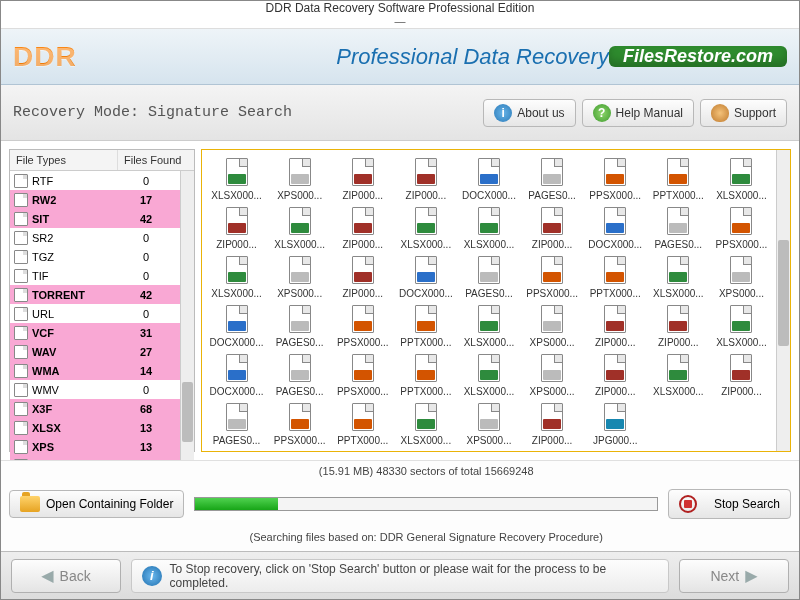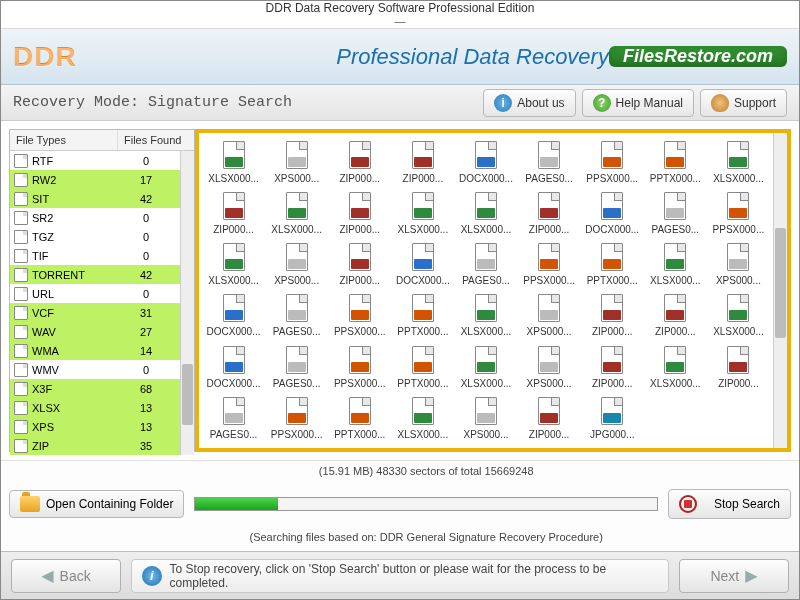--- a/index.html
+++ b/index.html
@@ -6,44 +6,44 @@
 body { font-family: Tahoma, Arial, sans-serif; font-size: 11px; background: #f0f0f0; width: 800px; height: 600px; overflow: hidden; }
 .window { width: 800px; height: 600px; background: #fff; border: 1px solid #888; display: flex; flex-direction: column; }
 .titlebar { height: 28px; background: #fff; display: flex; align-items: center; padding: 0 16px; border-bottom: 1px solid #ddd; flex-direction: column; }
 .titlebar-icon { width: 16px; height: 16px; background: linear-gradient(#4a90d9,#2e6da4); border-radius: 2px; margin-right: 6px; }
 .titlebar-text { flex: 1; font-size: 12px; color: #333; }
 .titlebar-btn { width: 40px; height: 22px; display: flex; align-items: center; justify-content: center; color: #555; cursor: pointer; }
 .banner { height: 56px; background: linear-gradient(#eef4f8,#d6e4ee); display: flex; align-items: center; padding: 0 12px; border-bottom: 1px solid #b0c4d4; text-align: right; }
 .logo-ddr { font-size: 28px; font-weight: bold; letter-spacing: 1px; background: linear-gradient(#ff8c1a,#e67300); -webkit-background-clip: text; color: transparent; margin-right: 14px; text-shadow: 0 1px 0 rgba(255,255,255,.4); }
 .banner-title { font-size: 22px; color: #1a6fb0; font-style: italic; font-weight: 500; flex: 1; }
 .brand-badge { background: #2e8b2e; color: #fff; padding: 0 14px; border-radius: 6px; font-size: 18px; font-weight: bold; font-style: italic; box-shadow: inset 0 -6px 8px rgba(0,0,0,.2); }
-.modebar { height: 36px; background: linear-gradient(#f4f4f4,#e4e4e4); border-bottom: 1px solid #ccc; display: flex; align-items: center; padding: 0 12px; }
+.modebar { height: 56px; background: linear-gradient(#f4f4f4,#e4e4e4); border-bottom: 1px solid #ccc; display: flex; align-items: center; padding: 0 12px; }
 .mode-text { font-family: "Courier New", monospace; font-size: 15px; color: #555; flex: 1; }
 .mode-btn { display: flex; align-items: center; gap: 5px; background: linear-gradient(#fdfdfd,#e6e6e6); border: 1px solid #b8b8b8; border-radius: 4px; padding: 4px 10px; margin-left: 6px; cursor: pointer; font-size: 12px; color: #333; }
 .mode-btn .ico { width: 18px; height: 18px; display: flex; align-items: center; justify-content: center; border-radius: 50%; font-weight: bold; font-size: 12px; }
 .ico-info { background: radial-gradient(#68b4e8,#2a7ab8); color: #fff; }
 .ico-help { background: radial-gradient(#8ed66b,#3e9a2e); color: #fff; }
 .ico-support { width: 18px; height: 18px; background: radial-gradient(#f4c27a,#c07b2e); border-radius: 50% 50% 45% 45%; }
-.content { flex: 1; display: flex; padding: 8px; background: #fff; overflow: hidden; }
+.content { flex: 1; display: flex; padding: 8px; gap: 6px; background: #fff; overflow: hidden; }
 .left-panel { width: 186px; border: 1px solid #bbb; display: flex; flex-direction: column; background: #fff; }
 .lp-header { display: flex; background: #f4f4f4; border-bottom: 1px solid #ccc; font-size: 11px; color: #333; }
 .lp-header > div { padding: 4px 6px; }
 .lp-col1 { width: 108px; border-right: 1px solid #ddd; }
 .lp-col2 { flex: 1; text-align: left; }
 .lp-body { flex: 1; overflow: hidden; }
 .lp-row { display: flex; align-items: center; height: 19px; padding: 0 4px; font-size: 11px; }
-.lp-row.sel { background: #bef264; }
+.lp-row.sel { background: #f9a8d4; font-weight: bold; }
 .lp-ficon { width: 14px; height: 14px; margin-right: 4px; display: inline-block; border: 1px solid #888; background: #fff; border-radius: 1px; position: relative; }
 .lp-ficon::after { content:""; position:absolute; top:0; right:0; width:4px; height:4px; background:#ddd; }
 .lp-name { width: 84px; }
 .lp-count { flex: 1; text-align: center; }
 .sb-v { width: 14px; background: #eee; border-left: 1px solid #ccc; position: relative; }
 .sb-v-thumb { position: absolute; left: 1px; right: 1px; background: #bcbcbc; border-radius: 2px; }
 .lp-wrap { display: flex; height: 100%; }
-.right-panel { flex: 1; border: 4px solid #eab308; display: flex; flex-direction: column; }
+.right-panel { flex: 1; border: 1px solid #eab308; display: flex; flex-direction: column; }
 .grid-wrap { flex: 1; display: flex; overflow: hidden; }
 .grid { flex: 1; padding: 6px 4px; display: grid; grid-template-columns: repeat(9,1fr); gap: 4px 2px; overflow: hidden; }
 .gcell { display: flex; flex-direction: column; align-items: center; font-size: 10px; color: #333; }
 .gname { width: 56px; white-space: nowrap; overflow: hidden; text-overflow: ellipsis; text-align: center; margin-top: 2px; }
 .gthumb { width: 32px; height: 32px; display: flex; align-items: center; justify-content: center; }
 .fi { width: 22px; height: 28px; border: 1px solid #888; background: #fff; position: relative; border-radius: 1px; }
 .fi::after { content:""; position:absolute; top:0; right:0; width:7px; height:7px; background:#e8e8e8; border-left:1px solid #888; border-bottom:1px solid #888; }
 .fi .badge { position:absolute; bottom:1px; left:1px; right:1px; height:10px; font-size:7px; color:#fff; text-align:center; line-height:10px; border-radius:1px; }
 .b-doc { background:#2a6fc9; } .b-xls { background:#2e8b3d; } .b-ppt { background:#d35400; } .b-zip { background:#a03028; } .b-img { background:#1787b0; } .b-blank { background:#bbb; }
 .belowgrid { padding: 4px 8px 8px; display: flex; flex-direction: column; gap: 4px; background:#fdfdfd; border-top:1px solid #e0e0e0; }

